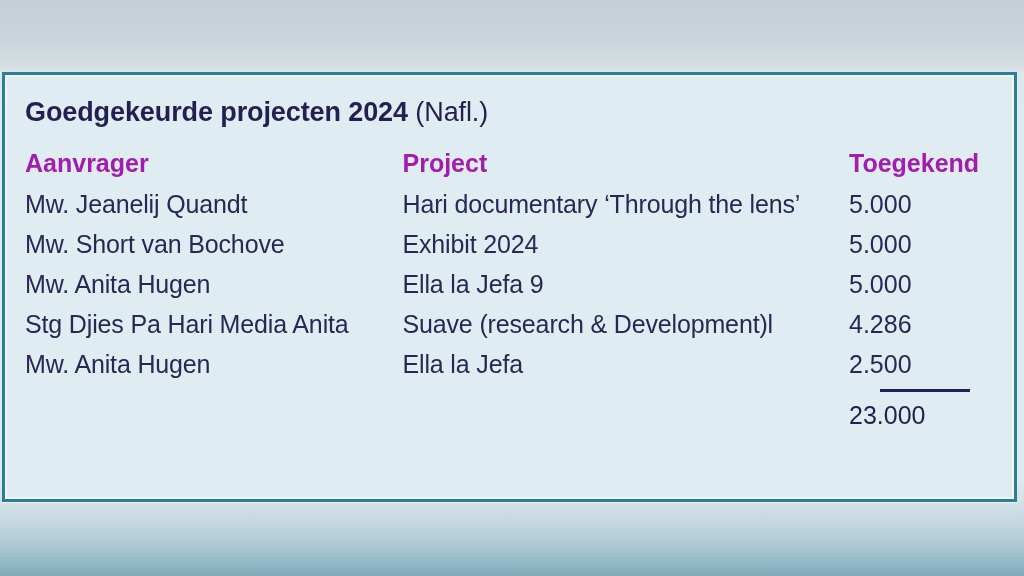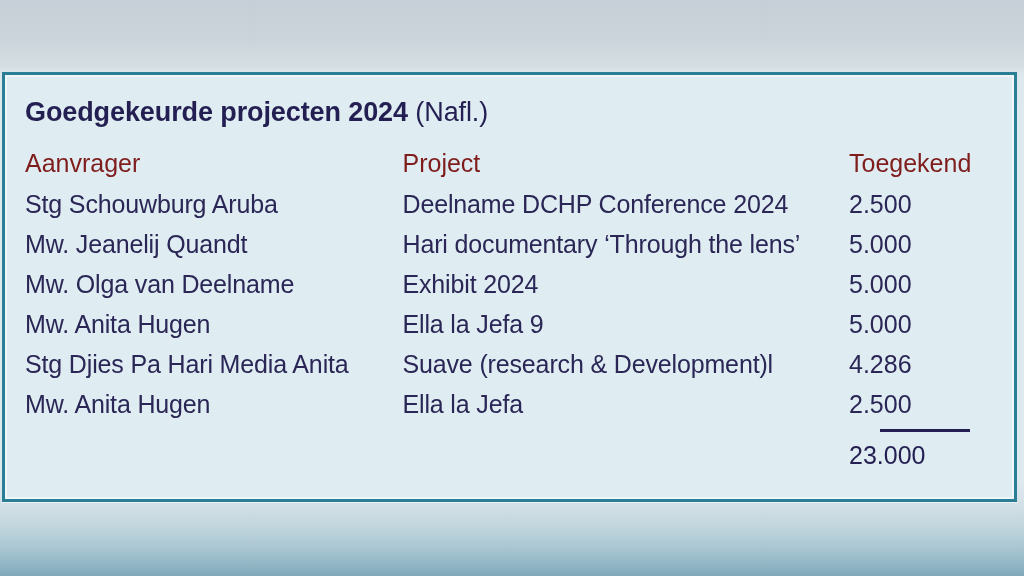--- a/index.html
+++ b/index.html
@@ -85,23 +85,23 @@
 
   table.ledger th,
   table.ledger td {
     padding: 0;
     vertical-align: baseline;
     font-size: 25px;
     line-height: 40px;
     white-space: nowrap;
   }
   table.ledger th {
-    font-weight: normal;
+    font-weight: bold;
     text-align: left;
-    color: #7f1d1d;
+    color: #a21caf;
     padding-bottom: 1px;
   }
   table.ledger th.amount-head,
   table.ledger td.amount {
     text-align: left;
     padding-right: 8px;
   }
   table.ledger td {
     font-weight: normal;
   }
@@ -152,31 +152,26 @@
         </colgroup>
         <thead>
           <tr>
             <th class="applicant-head">Aanvrager</th>
             <th class="project-head">Project</th>
             <th class="amount-head">Toegekend</th>
           </tr>
         </thead>
         <tbody>
           <tr>
-            <td class="applicant">Stg Schouwburg Aruba</td>
-            <td class="project">Deelname DCHP Conference 2024</td>
-            <td class="amount">2.500</td>
-          </tr>
-          <tr>
             <td class="applicant">Mw. Jeanelij Quandt</td>
             <td class="project">Hari documentary ‘Through the lens’</td>
             <td class="amount">5.000</td>
           </tr>
           <tr>
-            <td class="applicant">Mw. Olga van Deelname</td>
+            <td class="applicant">Mw. Short van Bochove</td>
             <td class="project">Exhibit 2024</td>
             <td class="amount">5.000</td>
           </tr>
           <tr>
             <td class="applicant">Mw. Anita Hugen</td>
             <td class="project">Ella la Jefa 9</td>
             <td class="amount">5.000</td>
           </tr>
           <tr>
             <td class="applicant">Stg Djies Pa Hari Media Anita</td>

